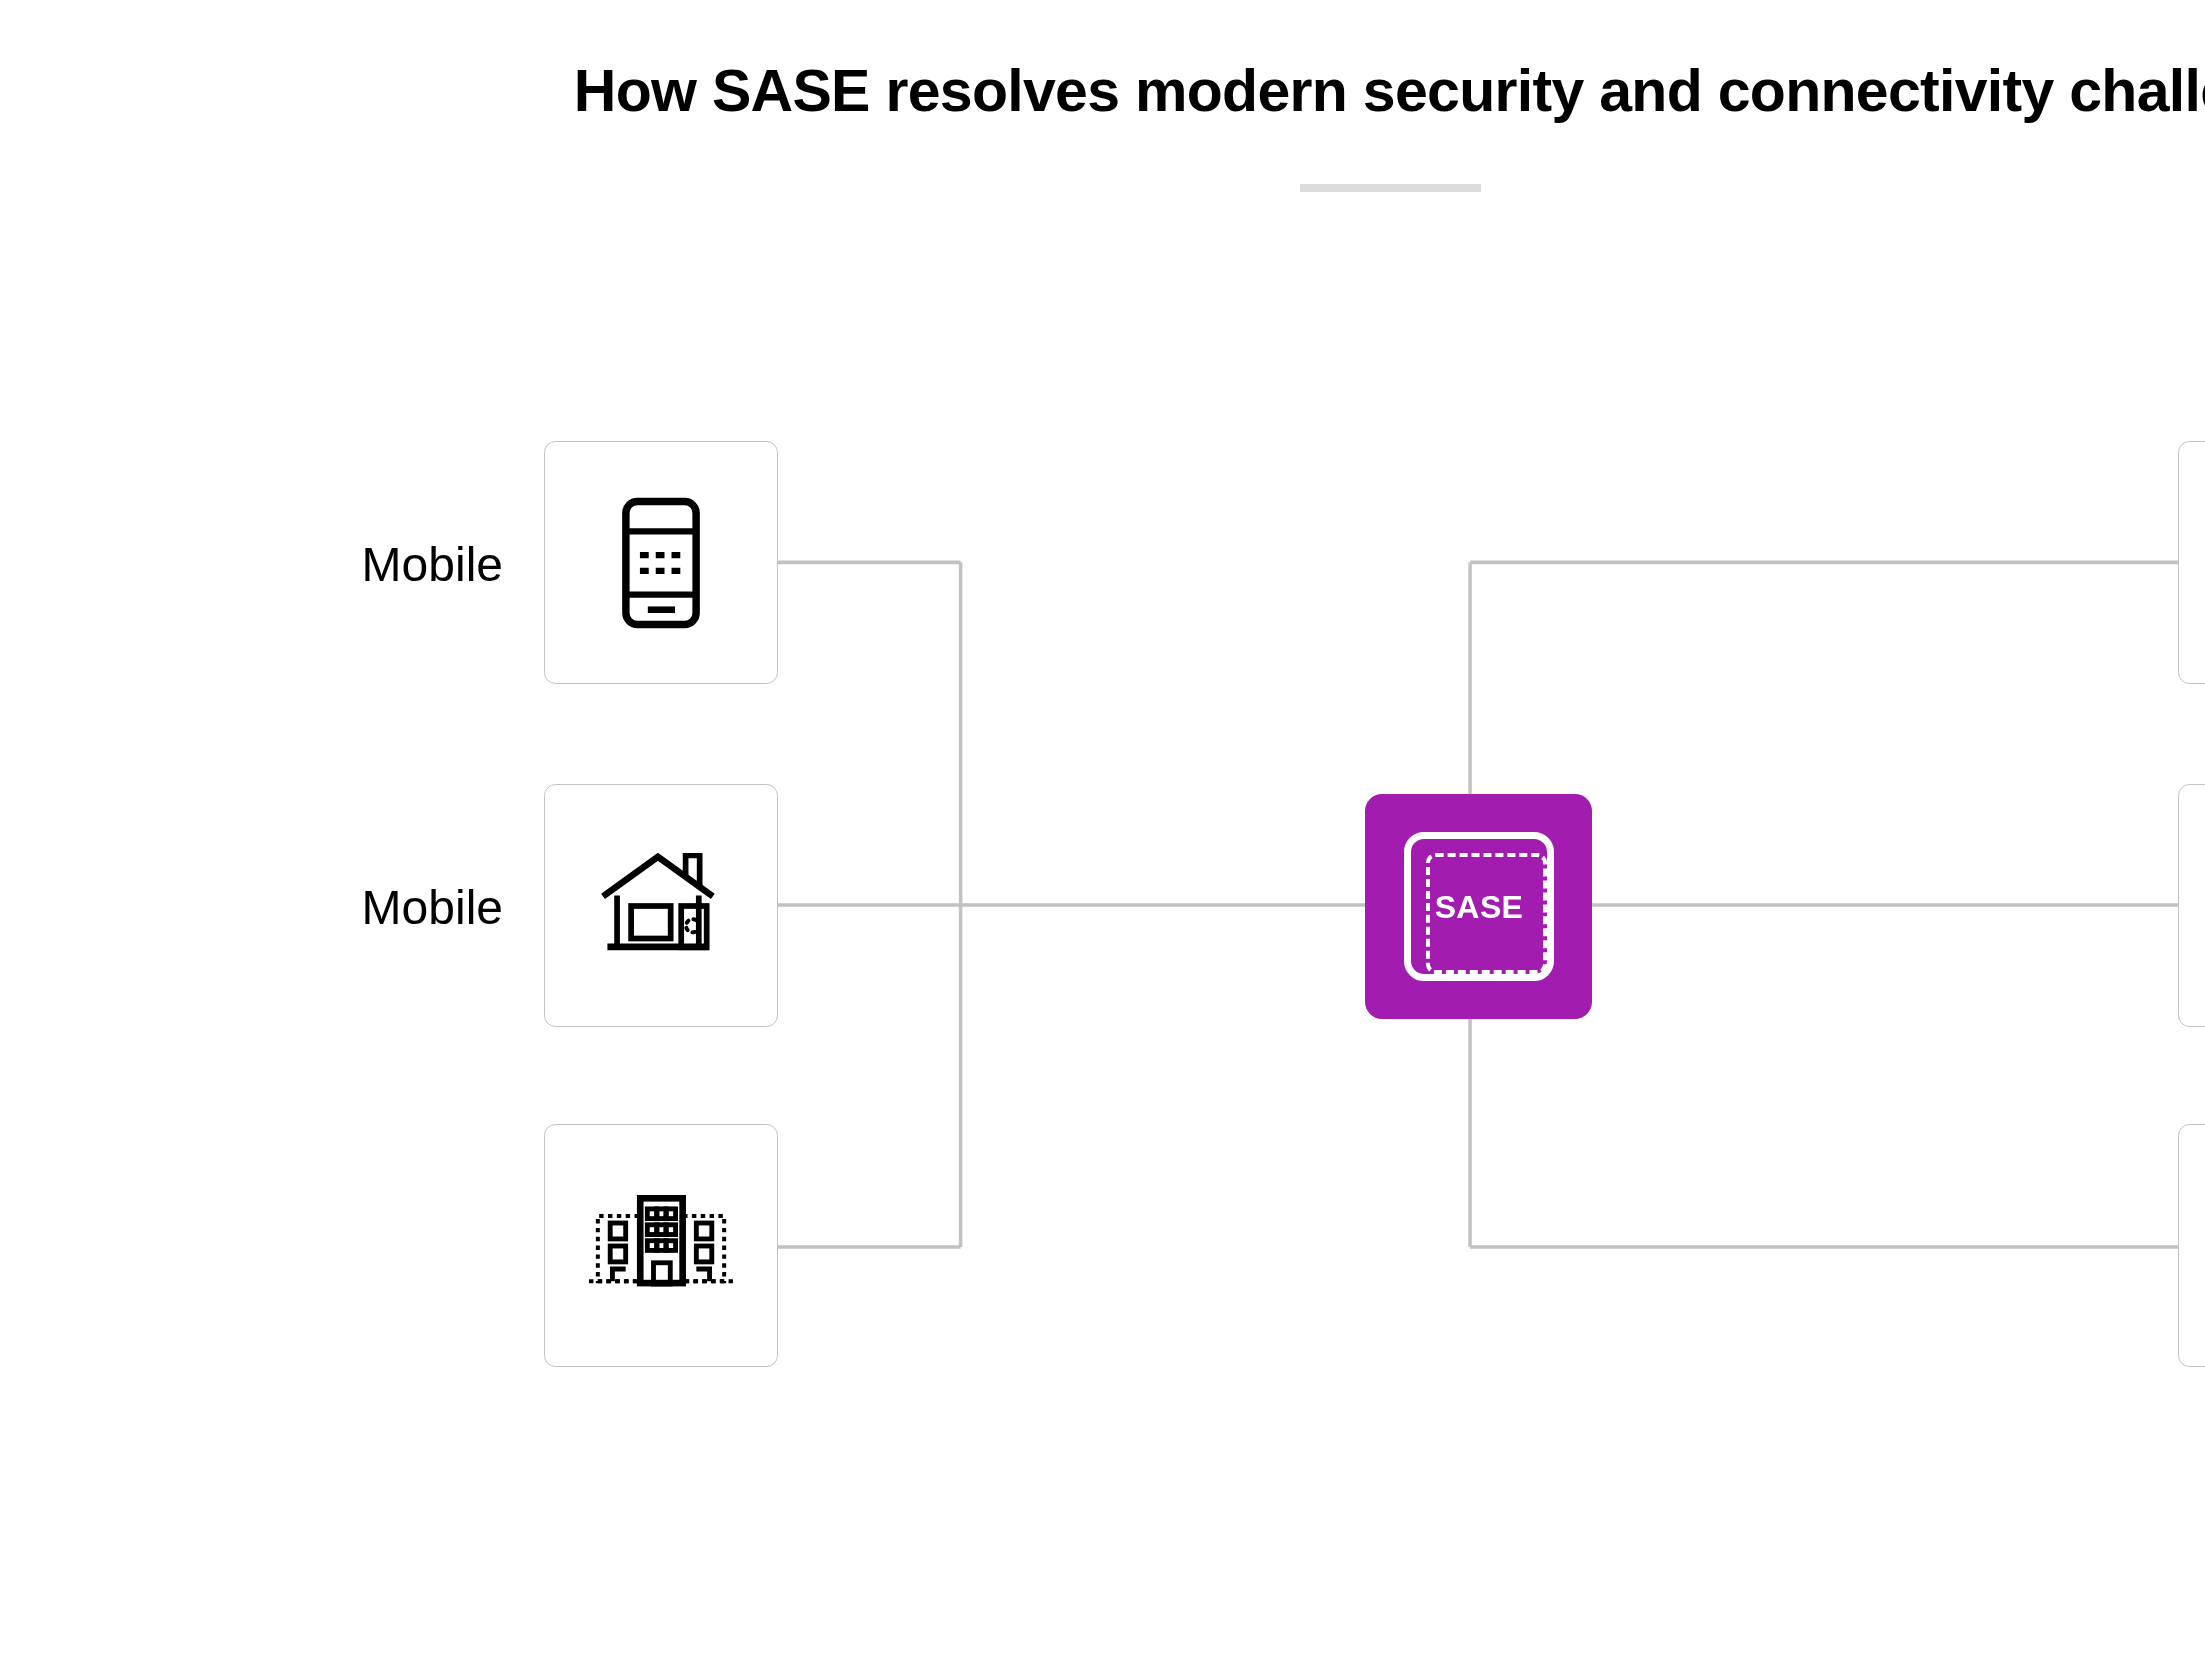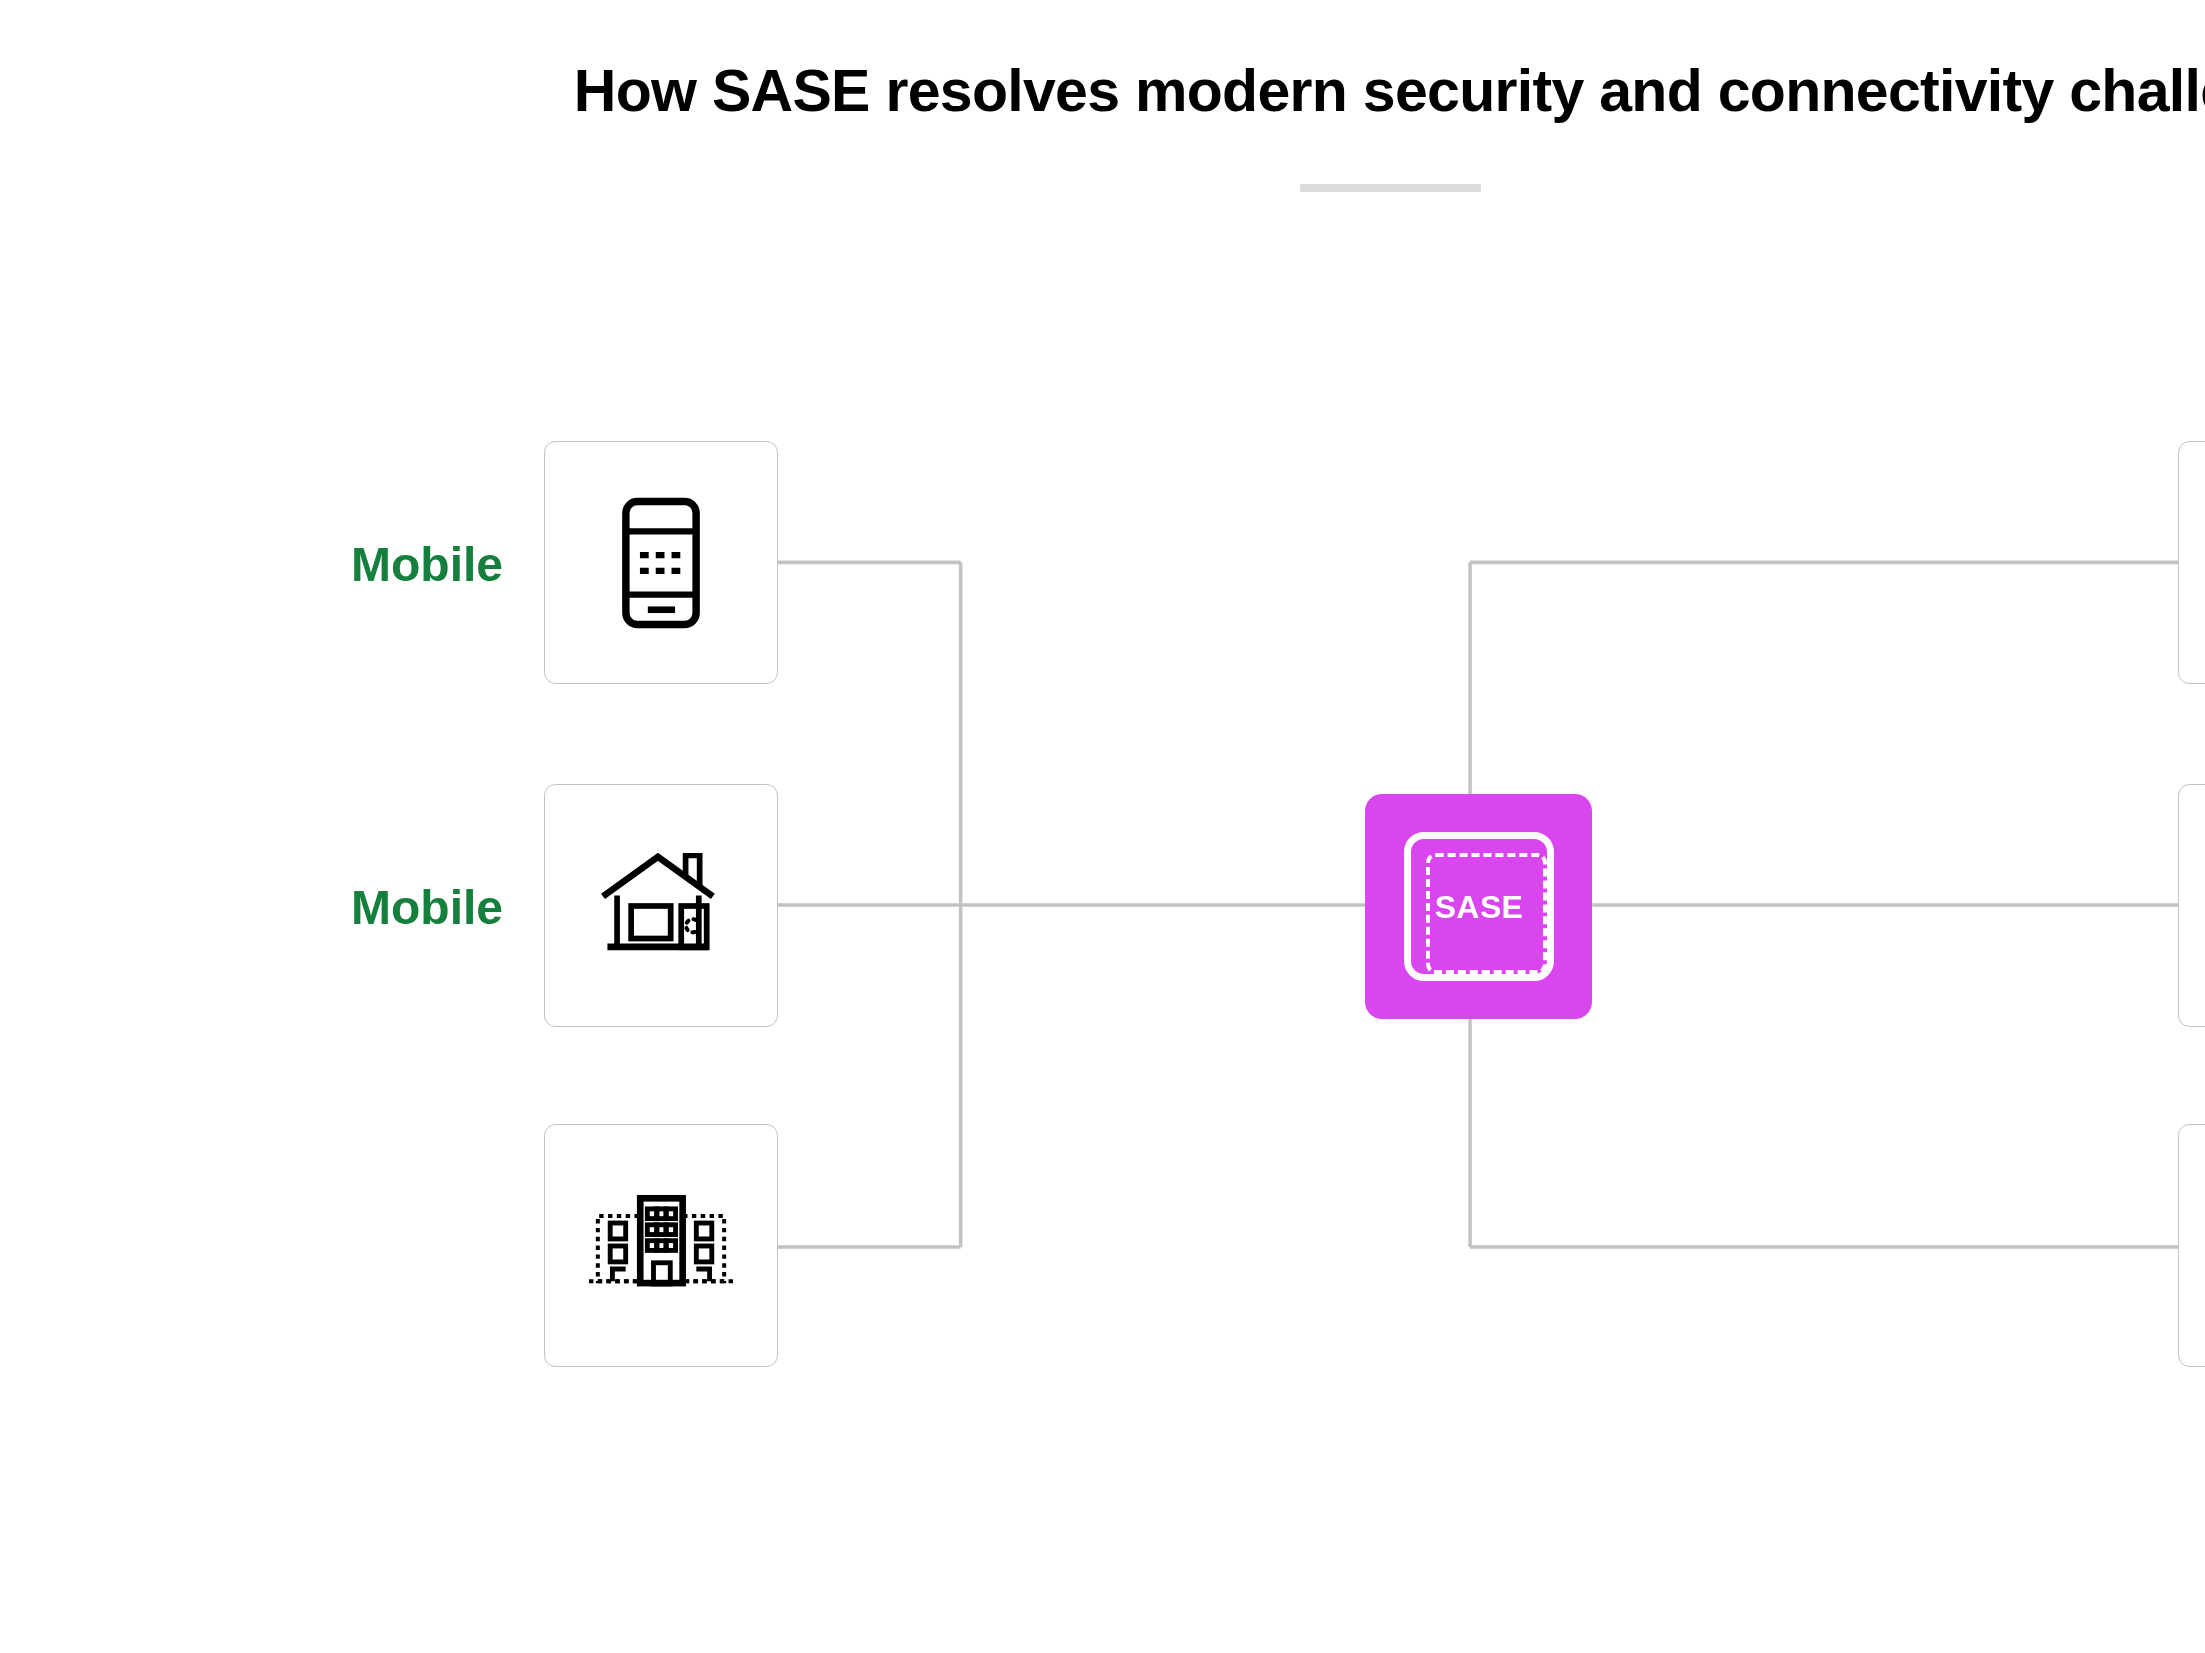--- a/index.html
+++ b/index.html
@@ -62,39 +62,39 @@
   .tile svg {
     position: absolute;
     left: 50%;
     top: 50%;
     transform: translate(-50%, -50%);
   }
 
   
   .label {
     position: absolute;
-    color: #15803d;
+    color: #000000;
     font-size: 48px;
     line-height: 1.3;
-    font-weight: 700;
+    font-weight: 400;
     white-space: pre-line;
   }
   .label-left {
     text-align: right;
     width: 397px;
   }
 
   
   #sase-node {
     position: absolute;
     left: 1365px;
     top: 794px;
     width: 227px;
     height: 225px;
-    background: #d946ef;
+    background: #a21caf;
     border-radius: 17px;
   }
   #sase-outer-ring {
     position: absolute;
     left: 39px;
     top: 38px;
     width: 150px;
     height: 149px;
     border: 7.5px solid #ffffff;
     border-radius: 20px;

